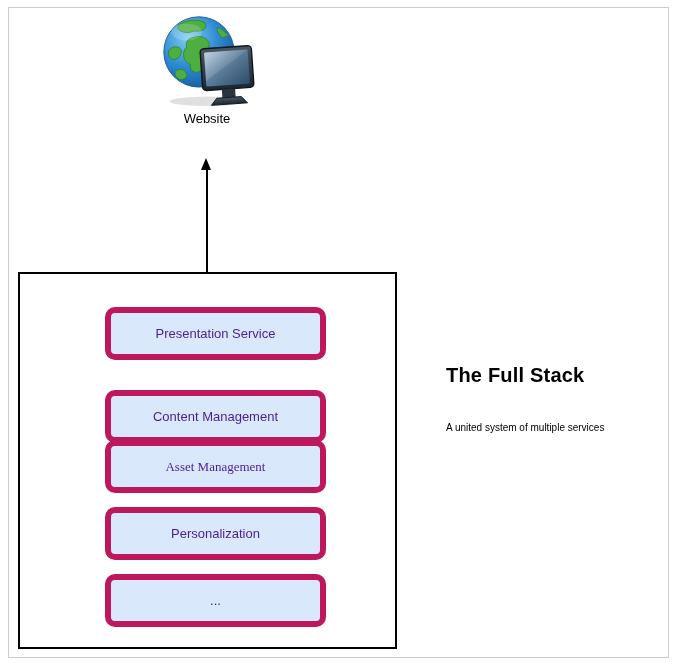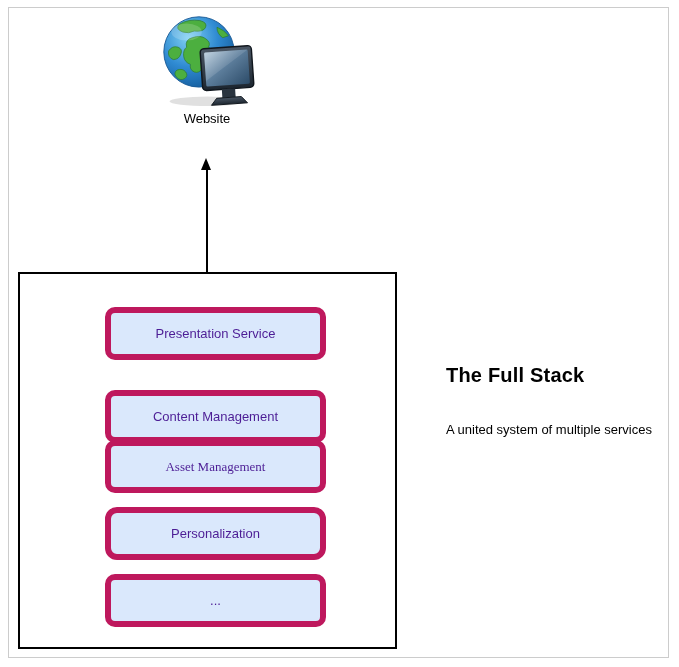--- a/index.html
+++ b/index.html
@@ -67,36 +67,36 @@
     align-items: center;
     justify-content: center;
     font-size: 13px;
     color: #4c1d95;
     text-align: center;
     margin-left: 8px;
   }
   .stack-item:nth-of-type(1) { top: 33px; }
   .stack-item:nth-of-type(2) { top: 116px; text-align: right; }
   .stack-item:nth-of-type(3) { top: 166px; font-family: Liberation Serif, serif; }
-  .stack-item:nth-of-type(4) { top: 233px; border-radius: 12px; }
+  .stack-item:nth-of-type(4) { top: 233px; }
   .stack-item:nth-of-type(5) { top: 300px; }
   .side-text {
     position: absolute;
     left: 446px; top: 364px;
     width: 215px;
   }
   .side-heading {
     font-size: 20px;
     font-weight: bold;
     letter-spacing: 0.2px;
     margin-bottom: 35px;
     white-space: nowrap;
   }
   .side-line {
-    font-size: 13px;
+    font-size: 10px;
     margin-bottom: 18.5px;
     white-space: nowrap;
   }
 </style>
 </head>
 <body>
 
 <div class="page">
   <div class="frame"></div>
 

